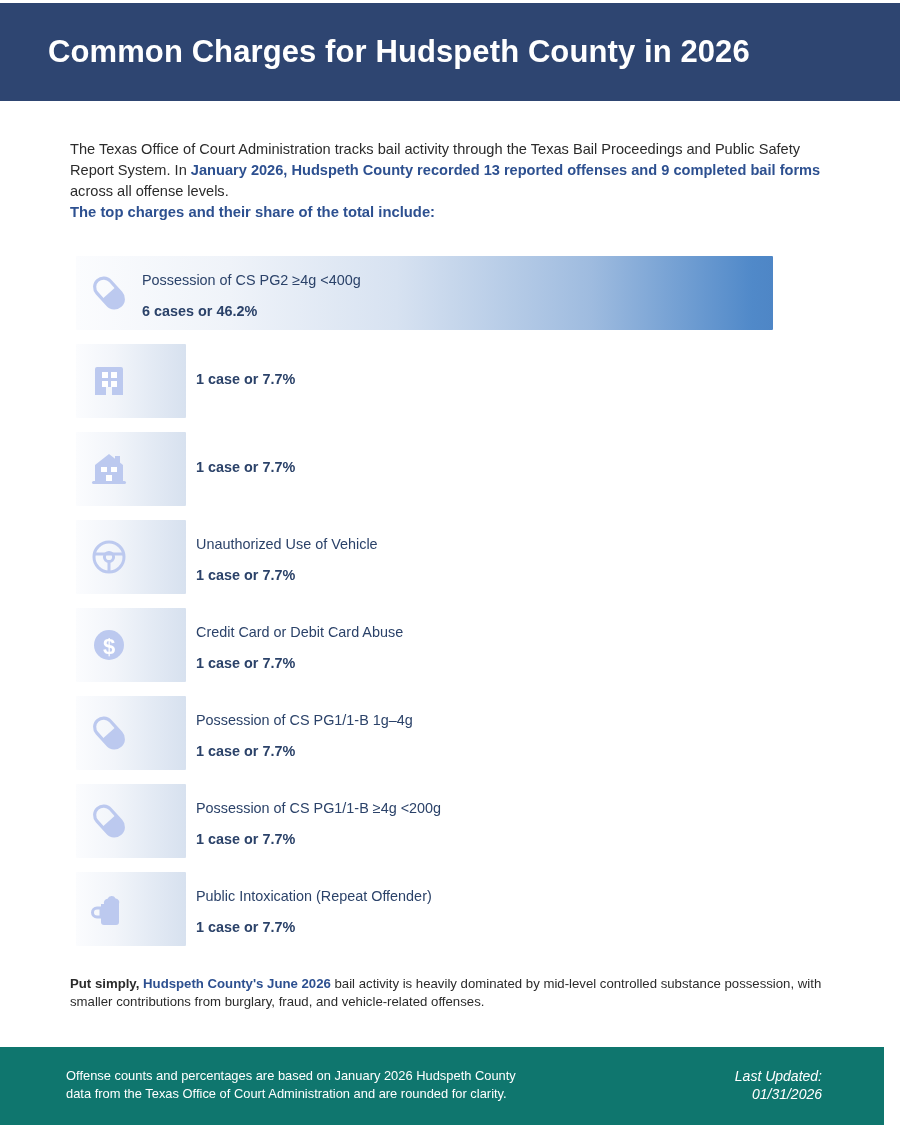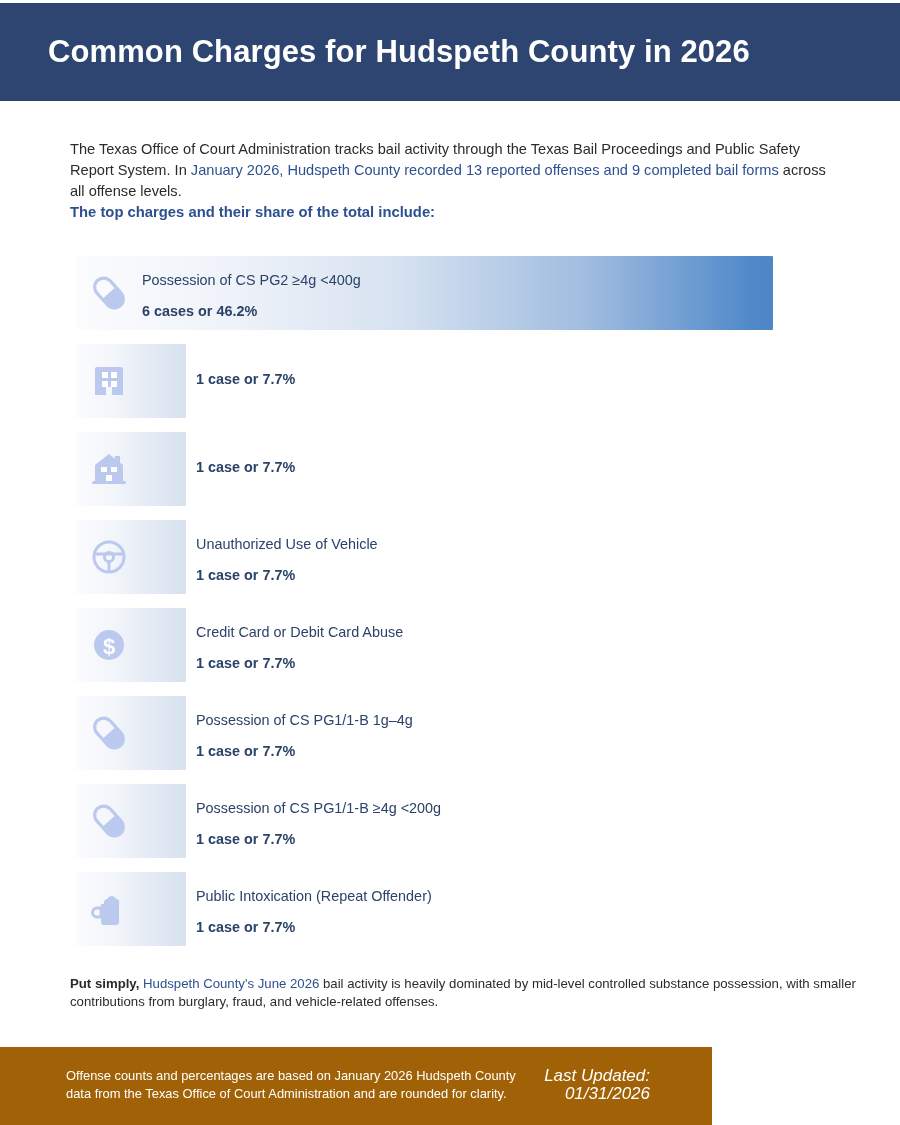--- a/index.html
+++ b/index.html
@@ -41,21 +41,21 @@
     position: absolute;
     left: 70px;
     top: 139px;
     width: 760px;
     font-size: 14.6px;
     line-height: 21px;
     color: #2b2b2b;
   }
   .hl {
     color: #2d5090;
-    font-weight: normal;
+    font-weight: bold;
   }
   .subhead {
     position: absolute;
     left: 70px;
     top: 204px;
     font-size: 14.8px;
     font-weight: bold;
     color: #2d5090;
   }
 
@@ -134,38 +134,38 @@
   }
   .closing .norm {
     font-weight: normal;
   }
 
   
   .footer {
     position: absolute;
     left: 0;
     top: 1047px;
-    width: 712px;
+    width: 884px;
     height: 78px;
-    background: #a16207;
+    background: #0f766e;
   }
   .footer-note {
     position: absolute;
     left: 66px;
     top: 20px;
     font-size: 12.9px;
     line-height: 18px;
     color: #ffffff;
     width: 560px;
   }
   .footer-updated {
     position: absolute;
     right: 62px;
     top: 20px;
-    font-size: 17px;
+    font-size: 14px;
     line-height: 18px;
     color: #ffffff;
     font-style: italic;
     text-align: right;
   }
 </style>
 </head>
 <body>
 
 <div class="header">

